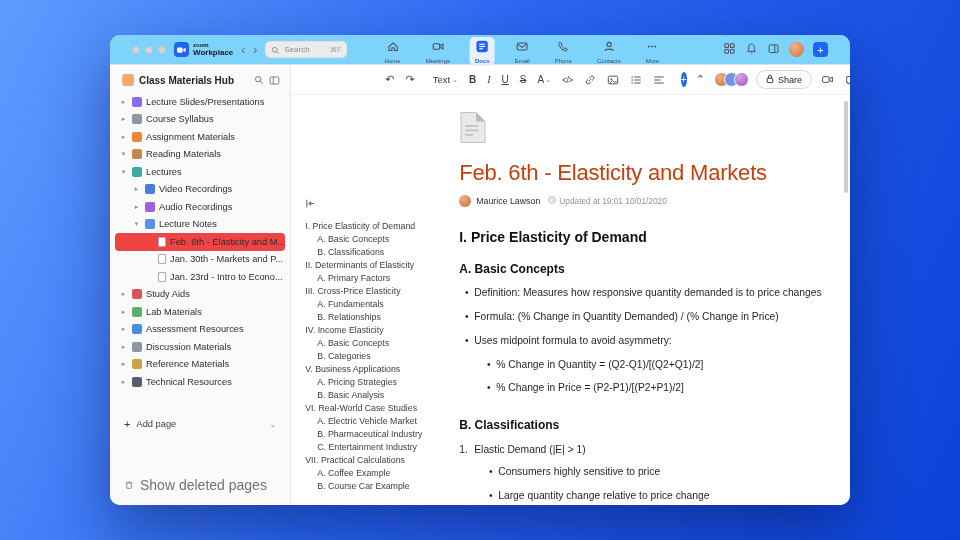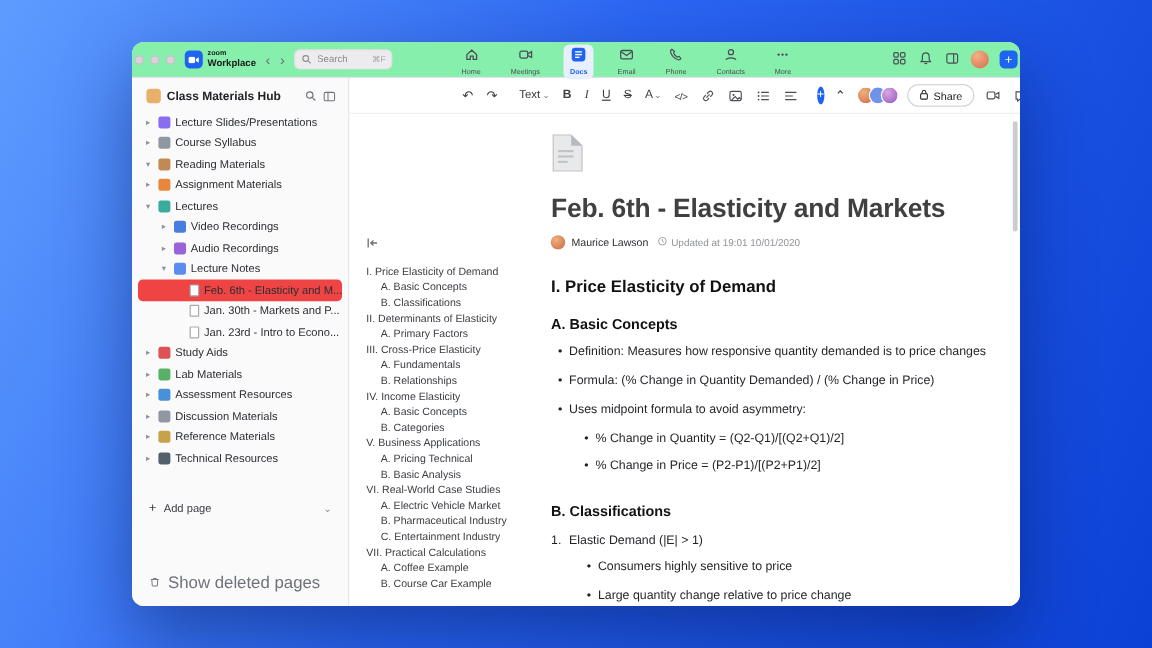--- a/index.html
+++ b/index.html
@@ -4,22 +4,22 @@
 <style>
   *{margin:0;padding:0;box-sizing:border-box;font-family:"Liberation Sans",sans-serif;}
   html,body{width:960px;height:540px;overflow:hidden;}
   body{background:linear-gradient(115deg,#5e9cff 0%,#2b66f2 45%,#0c41d6 100%);position:relative;}
   button{background:none;border:none;cursor:pointer;font-family:inherit;}
 
   .window{position:absolute;left:110px;top:35px;width:740px;height:470px;background:#fff;border-radius:10px;
     box-shadow:0 25px 60px rgba(3,18,80,.45);display:flex;flex-direction:column;overflow:hidden;}
 
   
-  .titlebar{flex:0 0 30px;background:#86efac;border-bottom:1px solid #e2e2e6;display:flex;align-items:center;
-    padding:0 2px;position:relative;gap:8px;}
+  .titlebar{flex:0 0 30px;background:#7dd3fc;border-bottom:1px solid #e2e2e6;display:flex;align-items:center;
+    padding:0 22px;position:relative;gap:8px;}
   .lights{display:flex;gap:5px;}
   .light{width:8px;height:8px;border-radius:50%;background:#d4d4d9;border:1px solid #c2c2c8;}
   .brand{display:flex;align-items:center;gap:4px;}
   .brand-logo{width:15px;height:15px;border-radius:4px;background:#1f63f2;display:flex;align-items:center;justify-content:center;}
   .brand-txt{display:flex;flex-direction:column;line-height:6px;}
   .brand-top{font-size:6px;font-weight:700;color:#17181a;}
   .brand-bottom{font-size:8px;font-weight:700;color:#17181a;line-height:9px;}
   .navarrows{display:flex;gap:8px;color:#6b6e75;font-size:12px;}
   .navarrows button{color:#6b6e75;font-size:12px;line-height:12px;}
   .search-pill{width:82px;height:17px;background:#ececef;border:1px solid #e0e0e4;border-radius:5px;
@@ -83,21 +83,21 @@
 
   
   .toc{position:absolute;left:14px;top:100px;width:150px;}
   .toc-collapse{display:block;margin-bottom:7px;cursor:pointer;}
   .toc-item{font-size:8.8px;color:#3a3c42;line-height:13px;white-space:nowrap;overflow:hidden;text-overflow:ellipsis;cursor:pointer;}
   .toc-item.lvl1{padding-left:12px;}
 
   
   .doc-content{margin:0 26px 0 168px;padding-top:16px;}
   .doc-icon{margin-bottom:12px;}
-  .doc-title{font-size:22px;font-weight:700;color:#404040;letter-spacing:-0.2px;}
+  .doc-title{font-size:22px;font-weight:400;color:#c2410c;letter-spacing:-0.2px;}
   .meta{display:flex;align-items:center;gap:5px;margin-top:9px;}
   .meta-av{width:12px;height:12px;border-radius:50%;background:radial-gradient(circle at 35% 30%,#f0b07c,#c76b44);}
   .meta-name{font-size:8.8px;color:#2c2e33;}
   .meta-upd{font-size:8.3px;color:#8f9298;display:flex;align-items:center;gap:3px;margin-left:3px;}
   .h2{font-size:14px;font-weight:700;color:#111;margin-top:22px;}
   .h3{font-size:12px;font-weight:700;color:#111;margin-top:17px;}
   .h3b{margin-top:23px;}
   .bullet{display:flex;margin-top:11px;font-size:10.3px;color:#1f2125;line-height:1.25;}
   .bullet .dot{width:15px;flex:0 0 15px;text-align:center;}
   .bullet.sub{margin-left:22px;}
@@ -240,28 +240,28 @@
             <span class="chev">▸</span>
             <span class="sq-ic" style="background: rgb(138, 108, 240);"></span>
             <span class="tree-label">Lecture Slides/Presentations</span>
           </div>
           <div class="tree-row" style="padding-left: 4px;">
             <span class="chev">▸</span>
             <span class="sq-ic" style="background: rgb(143, 151, 163);"></span>
             <span class="tree-label">Course Syllabus</span>
           </div>
           <div class="tree-row" style="padding-left: 4px;">
+            <span class="chev">▸</span>
+            <span class="sq-ic" style="background: rgb(232, 135, 58);"></span>
+            <span class="tree-label">Assignment Materials</span>
+          </div>
+          <div class="tree-row" style="padding-left: 4px;">
             <span class="chev">▾</span>
             <span class="sq-ic" style="background: rgb(192, 138, 82);"></span>
             <span class="tree-label">Reading Materials</span>
-          </div>
-          <div class="tree-row" style="padding-left: 4px;">
-            <span class="chev">▸</span>
-            <span class="sq-ic" style="background: rgb(232, 135, 58);"></span>
-            <span class="tree-label">Assignment Materials</span>
           </div>
           <div class="tree-row" style="padding-left: 4px;">
             <span class="chev">▾</span>
             <span class="sq-ic" style="background: rgb(58, 171, 156);"></span>
             <span class="tree-label">Lectures</span>
           </div>
           <div class="tree-row" style="padding-left: 17px;">
             <span class="chev">▸</span>
             <span class="sq-ic" style="background: rgb(74, 125, 224);"></span>
             <span class="tree-label">Video Recordings</span>
@@ -428,21 +428,21 @@
               <div class="toc-item lvl1">B. Classifications</div>
               <div class="toc-item lvl0">II. Determinants of Elasticity</div>
               <div class="toc-item lvl1">A. Primary Factors</div>
               <div class="toc-item lvl0">III. Cross-Price Elasticity</div>
               <div class="toc-item lvl1">A. Fundamentals</div>
               <div class="toc-item lvl1">B. Relationships</div>
               <div class="toc-item lvl0">IV. Income Elasticity</div>
               <div class="toc-item lvl1">A. Basic Concepts</div>
               <div class="toc-item lvl1">B. Categories</div>
               <div class="toc-item lvl0">V. Business Applications</div>
-              <div class="toc-item lvl1">A. Pricing Technical</div>
+              <div class="toc-item lvl1">A. Pricing Strategies</div>
               <div class="toc-item lvl1">B. Basic Analysis</div>
               <div class="toc-item lvl0">VI. Real-World Case Studies</div>
               <div class="toc-item lvl1">A. Electric Vehicle Market</div>
               <div class="toc-item lvl1">B. Pharmaceutical Industry</div>
               <div class="toc-item lvl1">C. Entertainment Industry</div>
               <div class="toc-item lvl0">VII. Practical Calculations</div>
               <div class="toc-item lvl1">A. Coffee Example</div>
               <div class="toc-item lvl1">B. Course Car Example</div>
             </div>
         </div>

